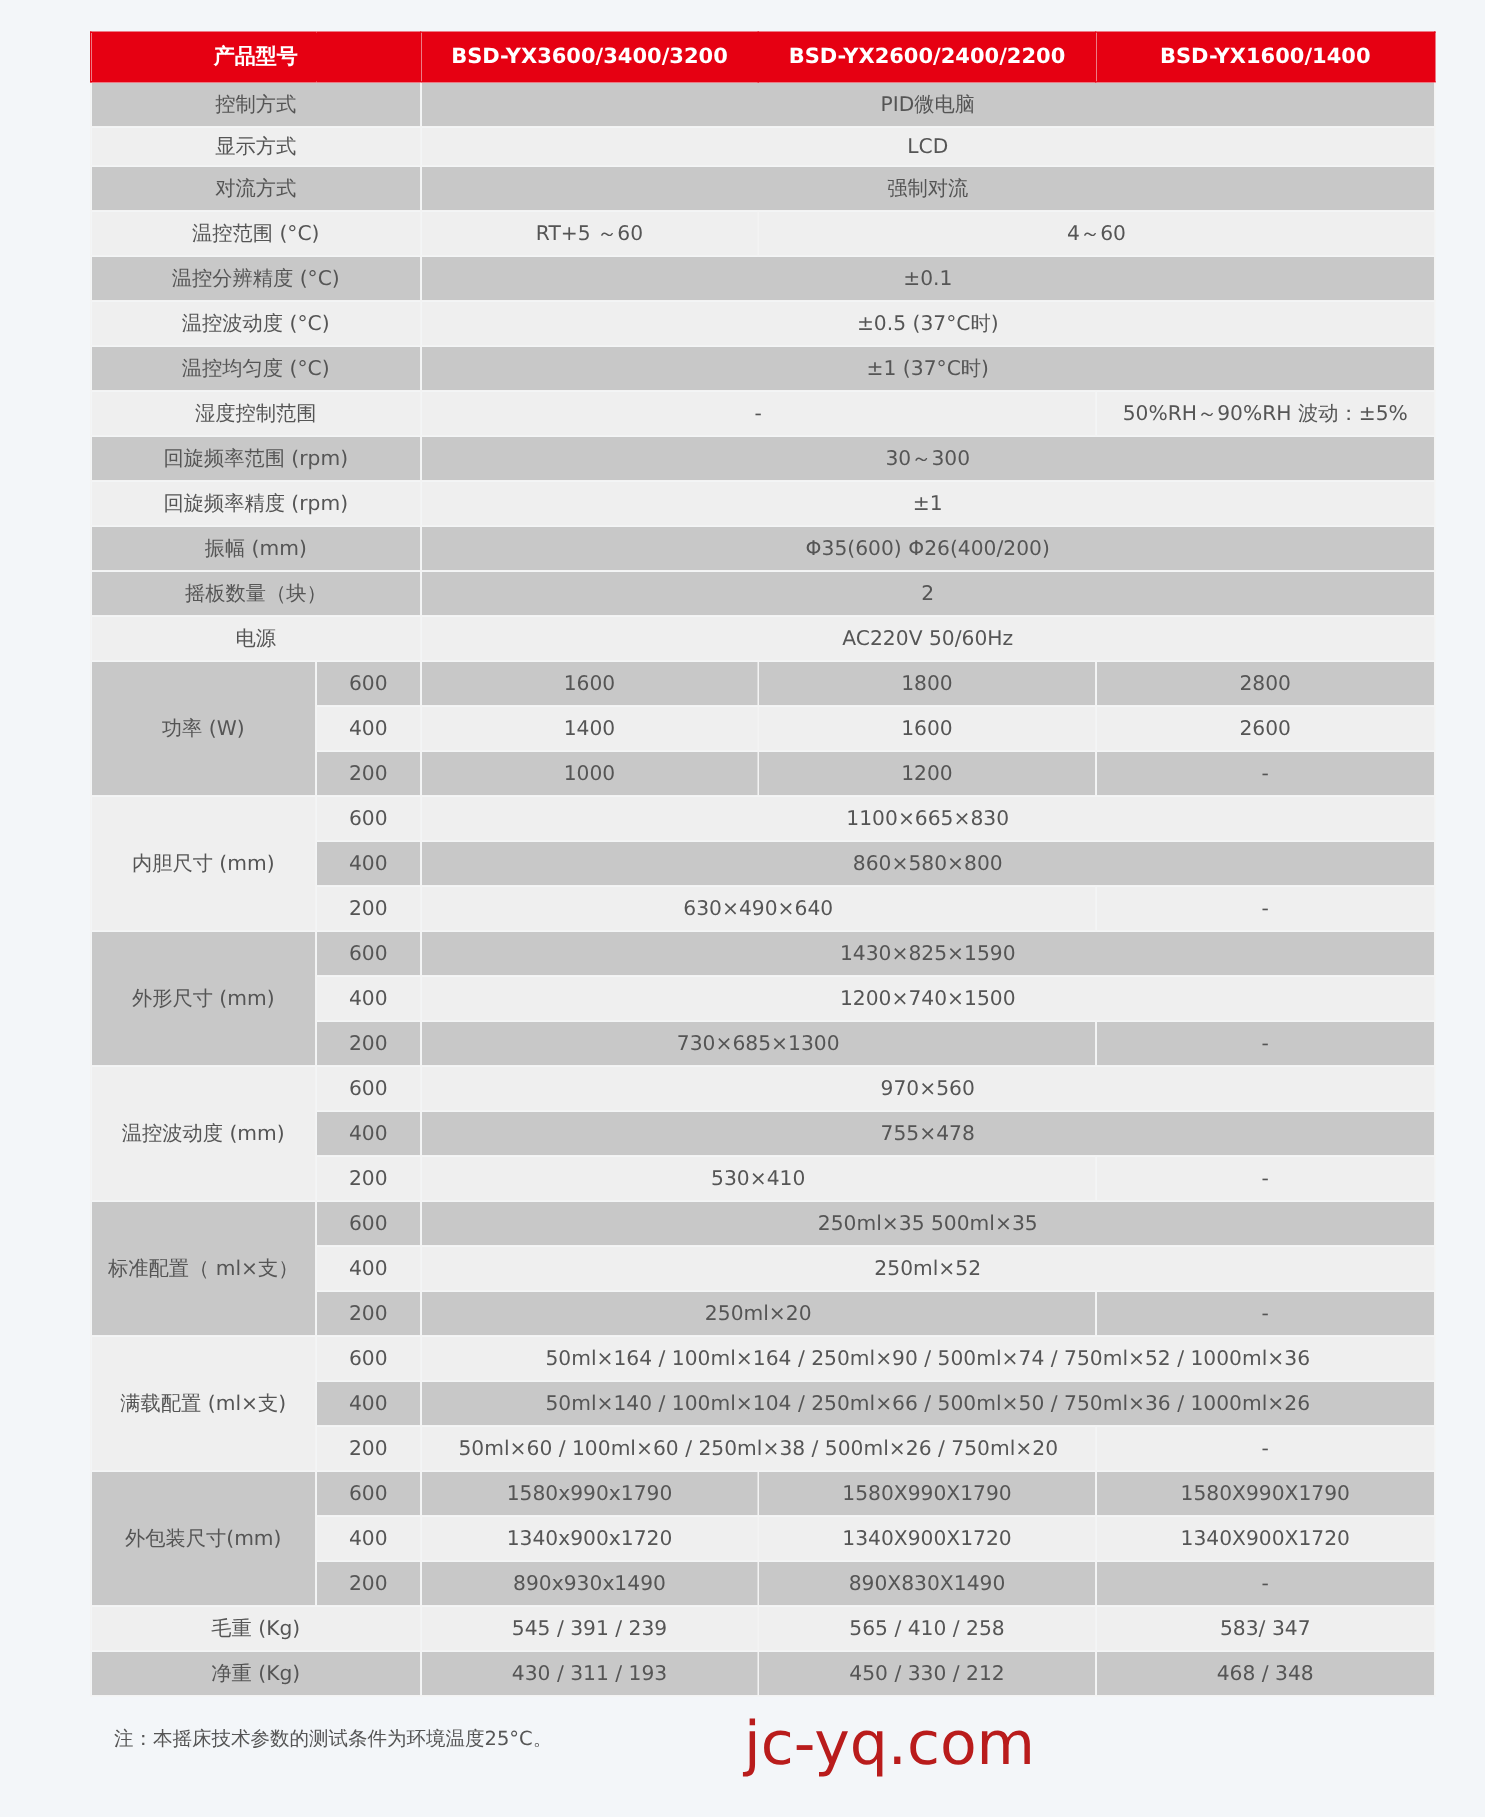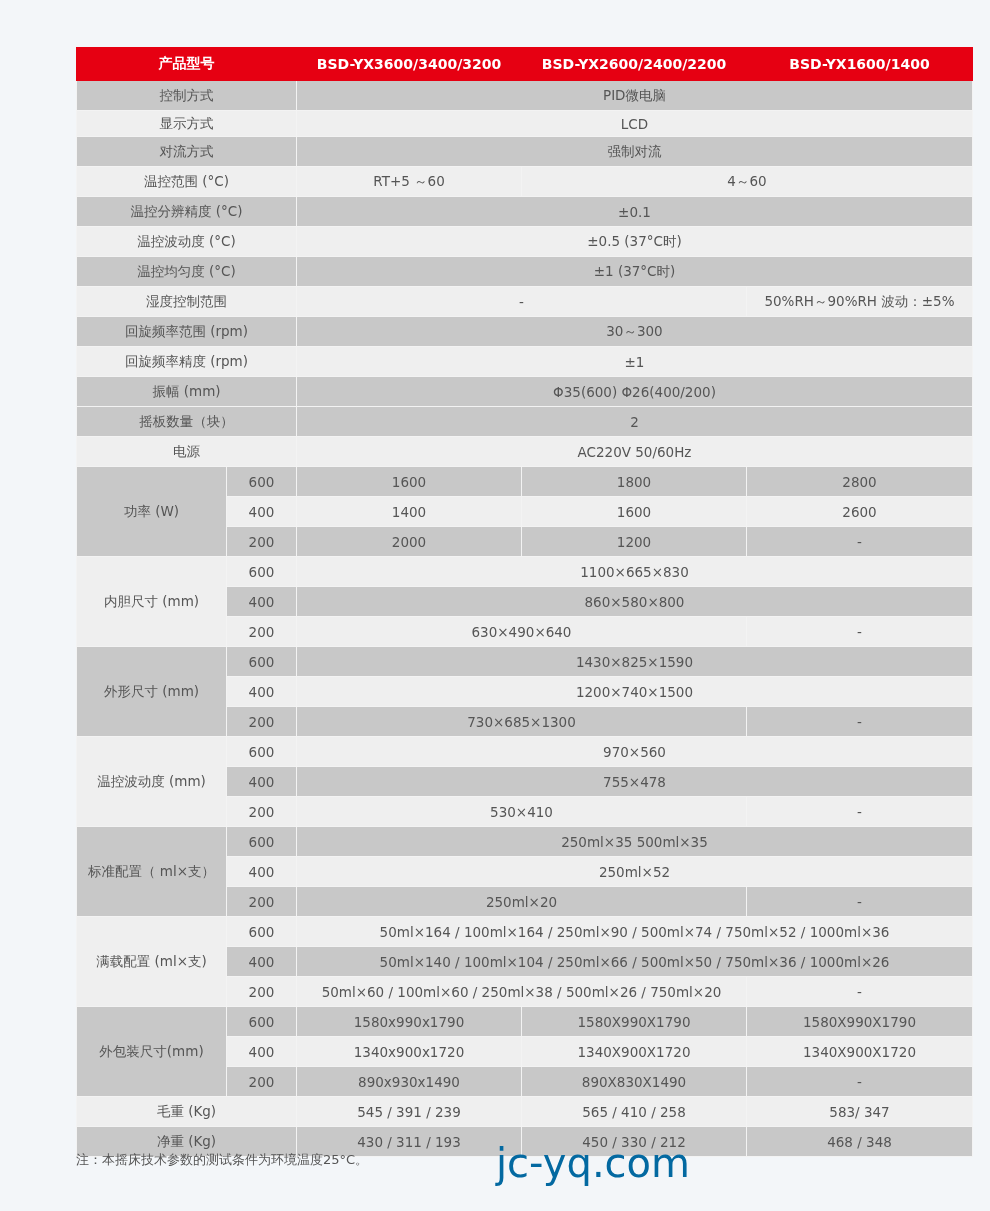--- a/index.html
+++ b/index.html
@@ -6,26 +6,25 @@
   body {
     width: 990px; height: 1211px;
     background: #f3f6f9;
     font-family: "DejaVu Sans", "Liberation Sans", sans-serif;
     color: #555;
     position: relative;
     overflow: hidden;
   }
   #spec {
     position: absolute;
-    left: 76px; top: 21px;
+    left: 60px; top: 21px;
     width: 896px;
     border-collapse: collapse;
     table-layout: fixed;
     font-size: 13.5px;
-    margin-top: 26px;
   }
   #spec td, #spec th {
     text-align: center;
     vertical-align: middle;
     padding: 0;
     border: 1px solid #f3f3f3;
     white-space: nowrap;
     overflow: hidden;
   }
   #spec th {
@@ -40,21 +39,21 @@
   .d { background: #c8c8c8; }
   .l { background: #efefef; }
   .note {
     position: absolute; left: 64px; top: 1150px;
     font-size: 13px; color: #555; line-height: 19px; margin-left: 12px;
   }
   .note .l2 { padding-left: 24px; }
   .watermark {
     position: absolute; left: 496px; top: 1140px;
     font-family: "DejaVu Sans", sans-serif;
-    font-size: 40px; color: #0369a1; letter-spacing: 0px;
+    font-size: 40px; color: #b91c1c; letter-spacing: 0px;
   }
 </style>
 </head>
 <body>
 
 <table id="spec">
   <colgroup>
     <col style="width:150px">
       <col style="width:70px">
       <col style="width:225px">
@@ -132,21 +131,21 @@
     <td>2800</td>
   </tr>
   <tr class="l">
     <td>400</td>
     <td>1400</td>
     <td>1600</td>
     <td>2600</td>
   </tr>
   <tr class="d">
     <td>200</td>
-    <td>2000</td>
+    <td>1000</td>
     <td>1200</td>
     <td>-</td>
   </tr>
 
   <tr class="l">
     <td rowspan="3" class="l">内胆尺寸 (mm)</td>
     <td>600</td>
     <td colspan="3">1100×665×830</td>
   </tr>
   <tr class="d">

